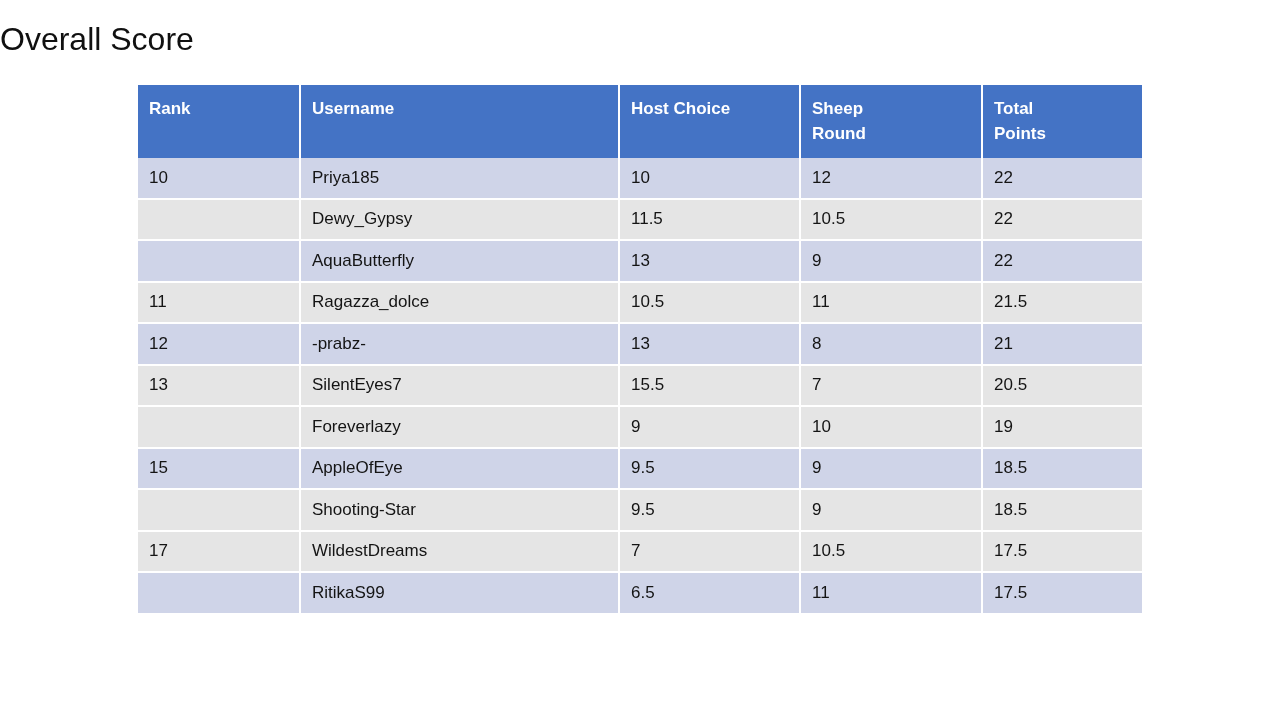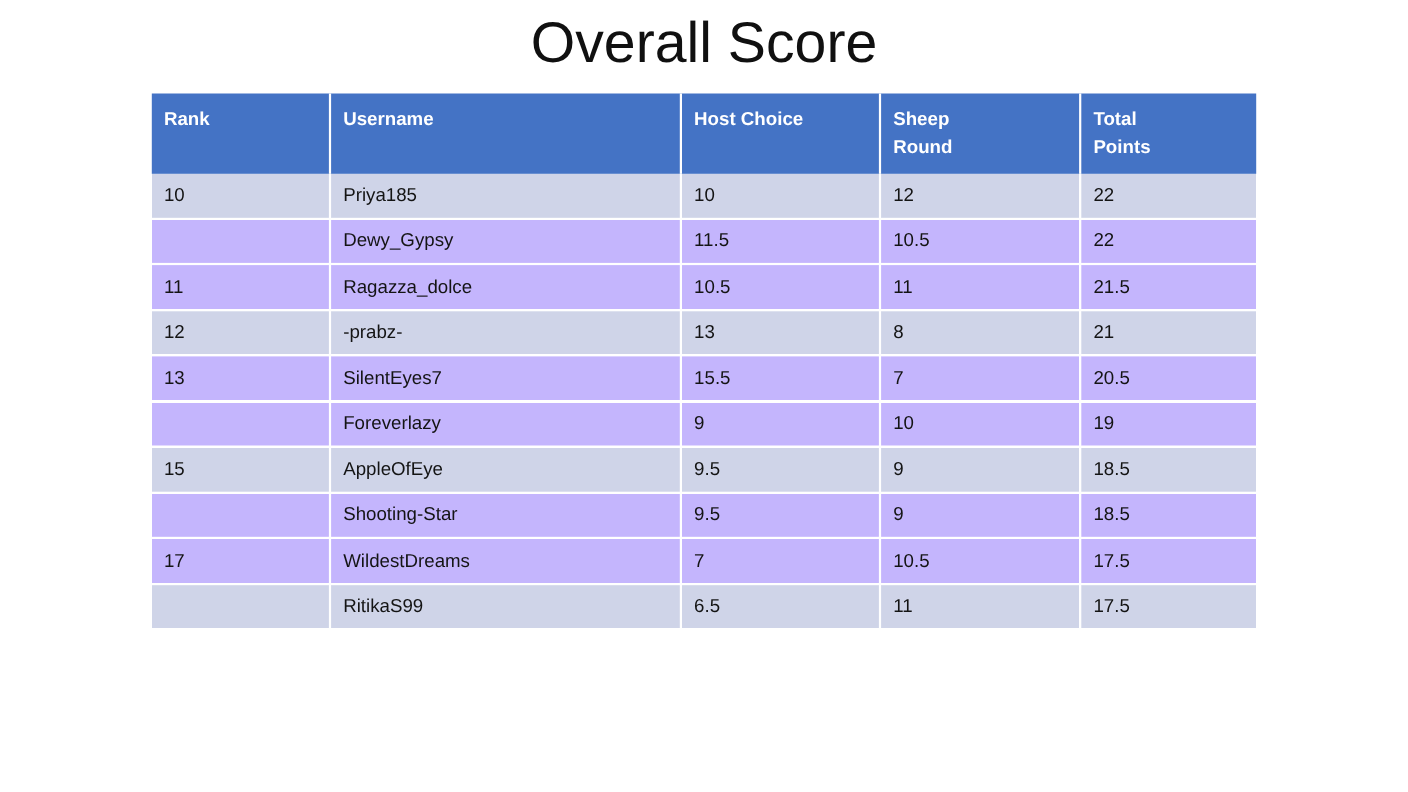--- a/index.html
+++ b/index.html
@@ -17,22 +17,22 @@
     position: relative;
     width: 1280px;
     height: 720px;
     background: #FFFFFF;
   }
   .slide-title {
     position: absolute;
     left: 0;
     top: 8px;
     width: 1280px;
-    text-align: center;
-    font-size: 52px;
+    text-align: left;
+    font-size: 32px;
     font-weight: 300;
     color: #101010;
     letter-spacing: 0px;
     line-height: 62px;
     white-space: nowrap;
   }
   .score-table {
     position: absolute;
     left: 138px;
     top: 85px;
@@ -75,21 +75,21 @@
     height: 39.5px;
     border-right: 2px solid #FFFFFF;
     border-bottom: 2px solid #FFFFFF;
     overflow: hidden;
     white-space: nowrap;
   }
   .score-table tbody td:last-child {
     border-right: none;
   }
   .score-table tbody tr.band-dark td  { background: #CFD4E8; }
-  .score-table tbody tr.band-light td { background: #c4b5fd; }
+  .score-table tbody tr.band-light td { background: #e5e5e5; }
   .score-table tbody tr:last-child td { border-bottom: none; }
 </style>
 </head>
 <body>
 
 <div class="slide">
 
   <div class="slide-title">Overall Score</div>
 
   <table class="score-table">
@@ -117,20 +117,27 @@
           <td>Priya185</td>
           <td>10</td>
           <td>12</td>
           <td>22</td>
         </tr>
         <tr class="band-light">
           <td></td>
           <td>Dewy_Gypsy</td>
           <td>11.5</td>
           <td>10.5</td>
+          <td>22</td>
+        </tr>
+        <tr class="band-dark">
+          <td></td>
+          <td>AquaButterfly</td>
+          <td>13</td>
+          <td>9</td>
           <td>22</td>
         </tr>
         <tr class="band-light">
           <td>11</td>
           <td>Ragazza_dolce</td>
           <td>10.5</td>
           <td>11</td>
           <td>21.5</td>
         </tr>
         <tr class="band-dark">

